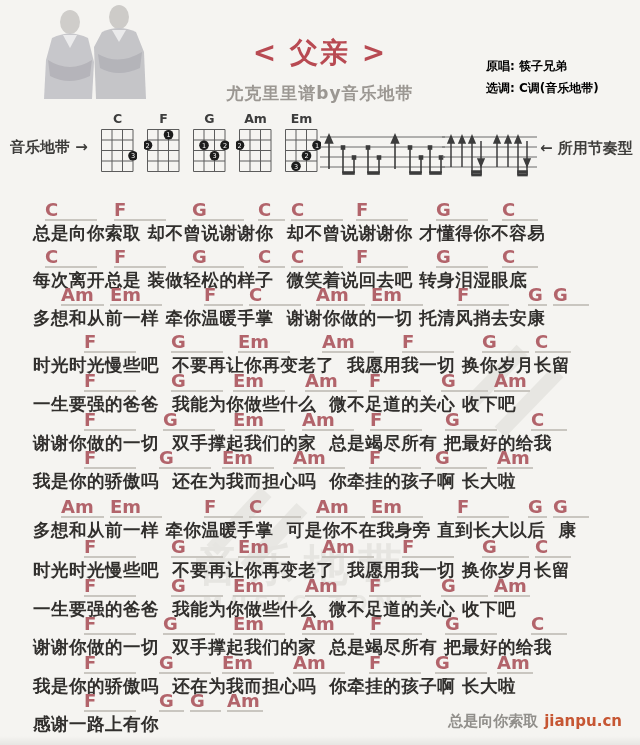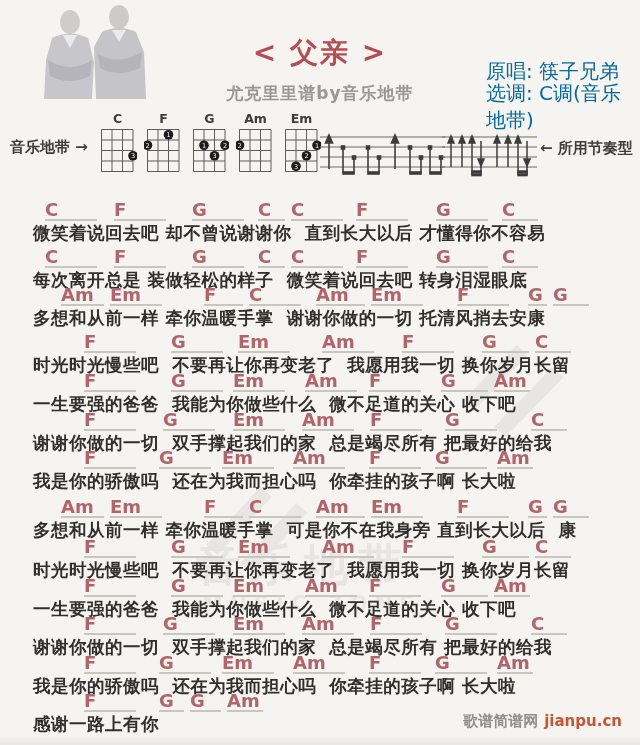--- a/index.html
+++ b/index.html
@@ -18,21 +18,21 @@
         color:#e8e7e3;letter-spacing:7px;}
 
   .content{position:absolute;inset:0;z-index:1;}
 
   
   .band-photo{position:absolute;left:24px;top:2px;opacity:.85;}
   .title{position:absolute;left:0;right:0;top:34px;text-align:center;
         font-size:28px;font-weight:bold;color:#b84a52;letter-spacing:2px;}
   .subtitle{position:absolute;left:0;right:0;top:82px;text-align:center;
         font-size:17px;font-weight:bold;color:#9b9792;letter-spacing:1px;}
-  .credit{position:absolute;left:486px;font-size:20px;font-weight:normal;color:#0369a1;}
+  .credit{position:absolute;left:486px;font-size:12px;font-weight:bold;color:#000000;}
   .credit.c1{top:58px;}
   .credit.c2{top:80px;}
 
   
   .chords-label{position:absolute;left:10px;top:138px;font-size:15px;font-weight:bold;color:#3e3d3b;}
   .rhythm-label{position:absolute;left:540px;top:139px;font-size:15px;font-weight:bold;color:#3e3d3b;}
   .diagram{position:absolute;top:112px;width:39px;text-align:center;}
   .cname{font-size:12.5px;font-weight:bold;color:#3d3d3d;height:13px;line-height:13px;margin-bottom:2px;}
   .rhythm{position:absolute;top:131px;}
   .rhythm.r1{left:319px;}
@@ -241,21 +241,21 @@
           <div class="chord-underline" style="left: 258px; width: 27px;"></div>
           <span class="chord" style="left: 258px;">C</span>
           <div class="chord-underline" style="left: 291px; width: 52px;"></div>
           <span class="chord" style="left: 291px;">C</span>
           <div class="chord-underline" style="left: 356px; width: 52px;"></div>
           <span class="chord" style="left: 356px;">F</span>
           <div class="chord-underline" style="left: 436px; width: 52px;"></div>
           <span class="chord" style="left: 436px;">G</span>
           <div class="chord-underline" style="left: 502px; width: 36px;"></div>
           <span class="chord" style="left: 502px;">C</span>
-          <div class="lyric">微笑着说回去吧 却不曾说谢谢你  直到长大以后 才懂得你不容易</div>
+          <div class="lyric">总是向你索取 却不曾说谢谢你  却不曾说谢谢你 才懂得你不容易</div>
         </div>
         <div class="line" style="top: 247px;">
           <div class="chord-underline" style="left: 45px; width: 52px;"></div>
           <span class="chord" style="left: 45px;">C</span>
           <div class="chord-underline" style="left: 114px; width: 52px;"></div>
           <span class="chord" style="left: 114px;">F</span>
           <div class="chord-underline" style="left: 192px; width: 52px;"></div>
           <span class="chord" style="left: 192px;">G</span>
           <div class="chord-underline" style="left: 258px; width: 27px;"></div>
           <span class="chord" style="left: 258px;">C</span>
@@ -454,16 +454,16 @@
           <span class="chord" style="left: 159px;">G</span>
           <div class="chord-underline" style="left: 190px; width: 31px;"></div>
           <span class="chord" style="left: 190px;">G</span>
           <div class="chord-underline" style="left: 227px; width: 36px;"></div>
           <span class="chord" style="left: 227px;">Am</span>
           <div class="lyric">感谢一路上有你</div>
         </div>
       </div>
 
     <div class="footer">
-      <span class="site">歌谱简谱网</span><span class="domain">jianpu.cn</span>
+      <span class="site">总是向你索取</span><span class="domain">jianpu.cn</span>
     </div>
   </div>
 </div>
 
 </body></html>

